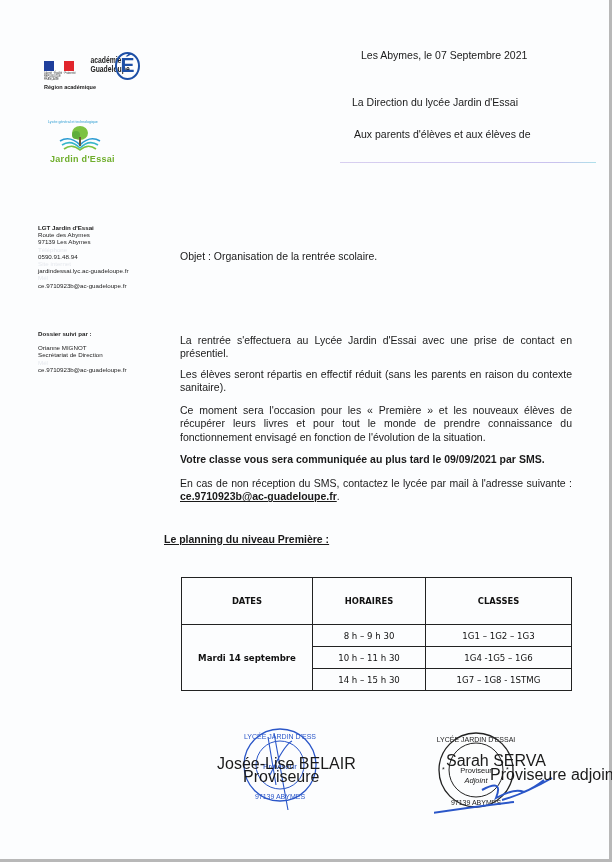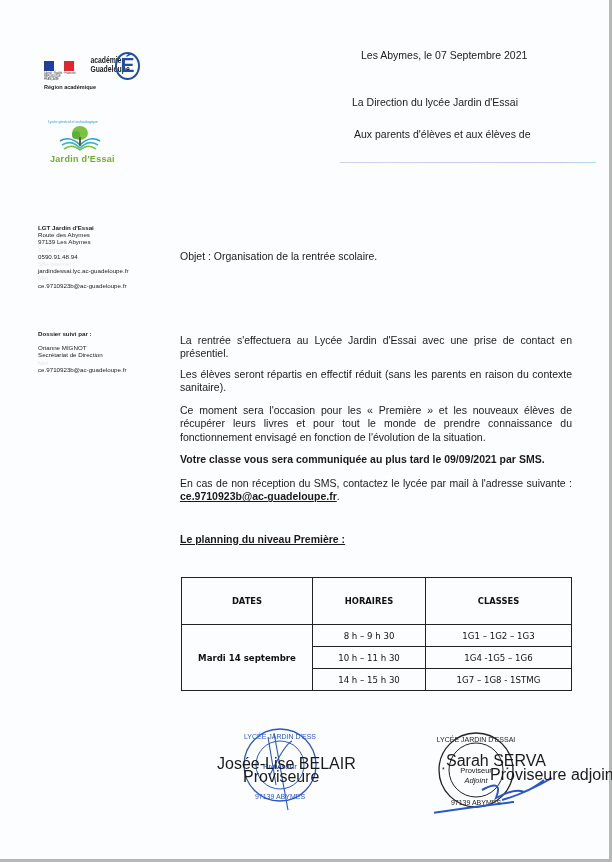--- a/index.html
+++ b/index.html
@@ -26,21 +26,21 @@
   .faint { color:#e6e9ee; }
 
   
   .rt { position:absolute; font-size:10.5px; color:#1a1a1a; }
   .hrule { position:absolute; left:340px; top:162px; width:256px; height:1px; background:linear-gradient(90deg,#d8cff0,#c9c2ee 85%,#aee0ea); }
 
   
   .txt { position:absolute; left:180px; width:392px; font-size:10.5px; line-height:13.4px; color:#1a1a1a; text-align:justify; }
   .txt.bold { font-weight:bold; }
   .email { font-weight:bold; text-decoration:underline; }
-  .planning { position:absolute; left:180px; top:533px; font-size:10.5px; font-weight:bold; text-decoration:underline; color:#1a1a1a; }
+  .planning { position:absolute; left:164px; top:533px; font-size:10.5px; font-weight:bold; text-decoration:underline; color:#1a1a1a; }
 
   
   table.plan { position:absolute; left:181px; top:577px; width:391px; border-collapse:collapse; font-family:"DejaVu Sans", sans-serif; font-size:8.6px; color:#111; }
   table.plan td, table.plan th { border:1.5px solid #222; text-align:center; vertical-align:middle; }
   table.plan th { height:47px; font-weight:bold; font-size:8.4px; }
   table.plan td.inner { border-top:1px solid #f97316; }
   table.plan tr.r td { height:22px; }
   table.plan td.date { font-weight:bold; }
   .sig-name { position:absolute; font-size:16px; color:#1a1a1a; white-space:nowrap; }
 </style>

